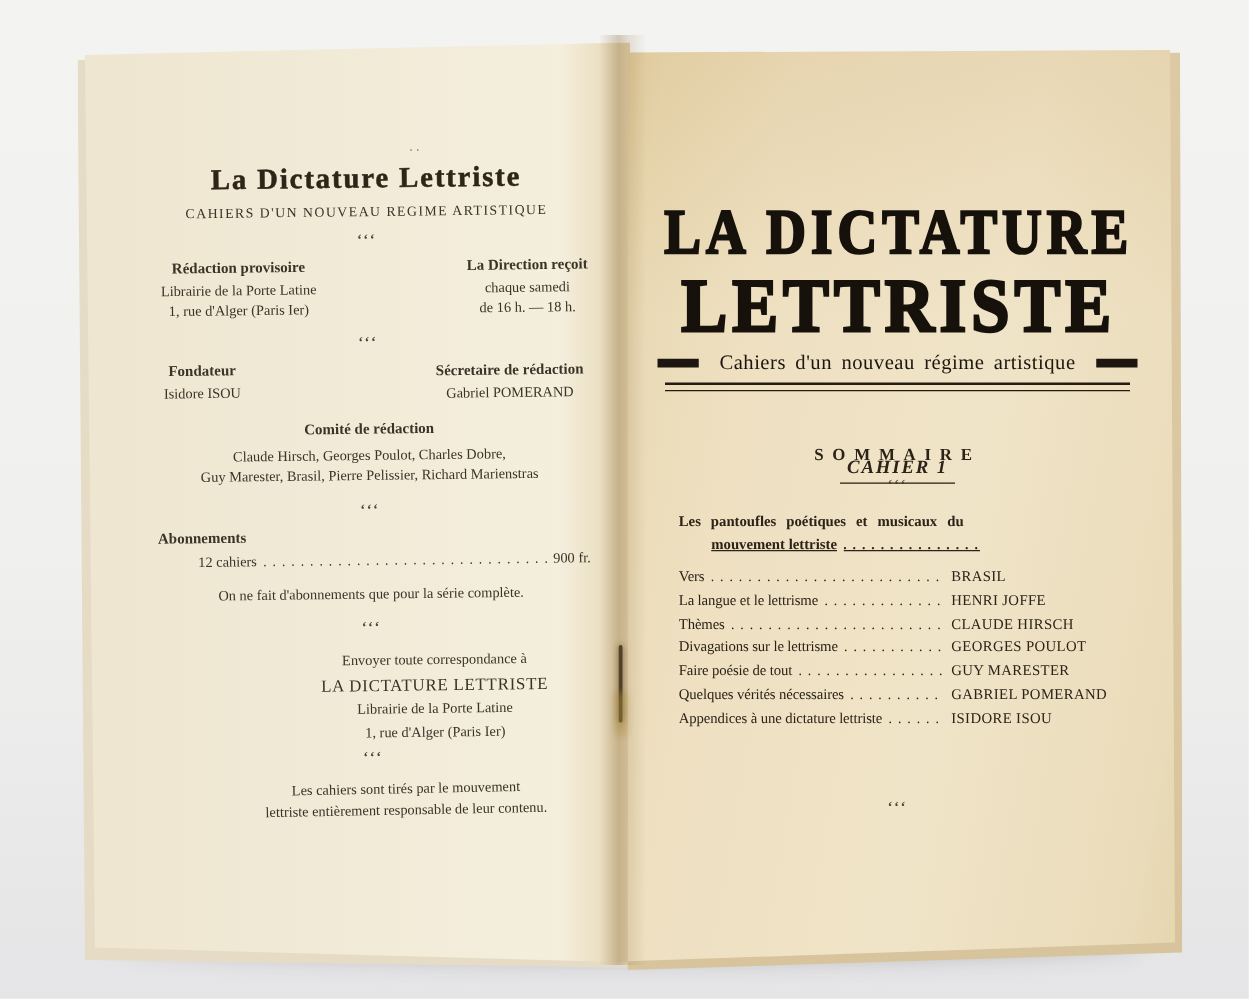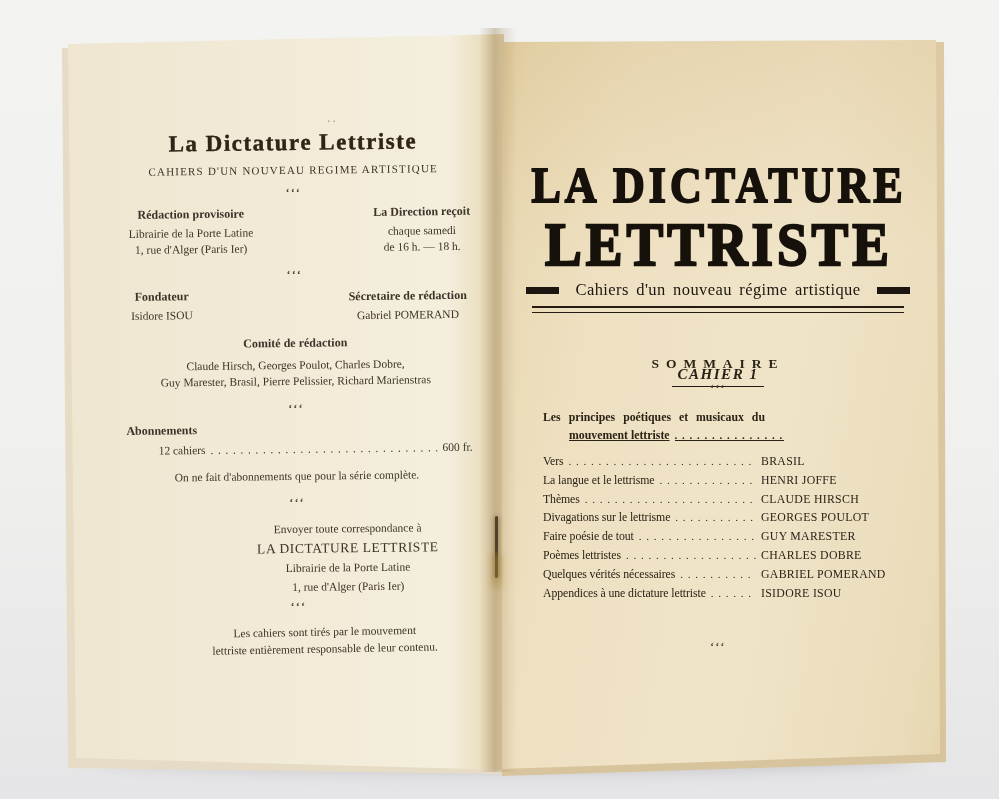--- a/index.html
+++ b/index.html
@@ -147,21 +147,21 @@
         <div class="col-head">Comité de rédaction</div>
         <div class="col-line">Claude Hirsch, Georges Poulot, Charles Dobre,</div>
         <div class="col-line">Guy Marester, Brasil, Pierre Pelissier, Richard Marienstras</div>
       </div>
       <div class="abs lp-orn3 center orn">ʻʻʻ</div>
 
       <div class="abs lp-abo-head">Abonnements</div>
       <div class="abs lp-abo-row">
         <span>12 cahiers</span>
         <span class="leader"></span>
-        <span>600 fr.</span>
+        <span>900 fr.</span>
       </div>
       <div class="abs lp-abo-note center">On ne fait d'abonnements que pour la série complète.</div>
       <div class="abs lp-orn4 center orn">ʻʻʻ</div>
 
       <div class="abs lp-corresp center">
         <div class="l">Envoyer toute correspondance à</div>
         <div class="l l2">LA DICTATURE LETTRISTE</div>
         <div class="l">Librairie de la Porte Latine</div>
         <div class="l">1, rue d'Alger (Paris Ier)</div>
       </div>
@@ -186,21 +186,21 @@
       </div>
       <div class="abs rp-rules"></div>
 
       <div class="abs rp-cahier center">
         <span>CAHIER 1</span>
       </div>
       <div class="abs rp-sommaire center">SOMMAIRE</div>
       <div class="abs rp-orn1 center orn">ʻʻʻ</div>
 
       <div class="abs toc">
-        <div class="toc-first1">Les principes poétiques et musicaux du</div>
+        <div class="toc-first1">Les pantoufles poétiques et musicaux du</div>
         <div class="toc-first2">
           <span>mouvement lettriste</span>
           <span class="leader"></span>
         </div>
         <div class="toc-rows">
             <div class="toc-row">
     <span class="toc-title">Vers</span>
     <span class="leader"></span>
     <span class="toc-author">BRASIL</span>
   </div>
@@ -218,25 +218,20 @@
     <span class="toc-title">Divagations sur le lettrisme</span>
     <span class="leader"></span>
     <span class="toc-author">GEORGES POULOT</span>
   </div>
             <div class="toc-row">
     <span class="toc-title">Faire poésie de tout</span>
     <span class="leader"></span>
     <span class="toc-author">GUY MARESTER</span>
   </div>
             <div class="toc-row">
-    <span class="toc-title">Poèmes lettristes</span>
-    <span class="leader"></span>
-    <span class="toc-author">CHARLES DOBRE</span>
-  </div>
-            <div class="toc-row">
     <span class="toc-title">Quelques vérités nécessaires</span>
     <span class="leader"></span>
     <span class="toc-author">GABRIEL POMERAND</span>
   </div>
             <div class="toc-row">
     <span class="toc-title">Appendices à une dictature lettriste</span>
     <span class="leader"></span>
     <span class="toc-author">ISIDORE ISOU</span>
   </div>
           </div>

